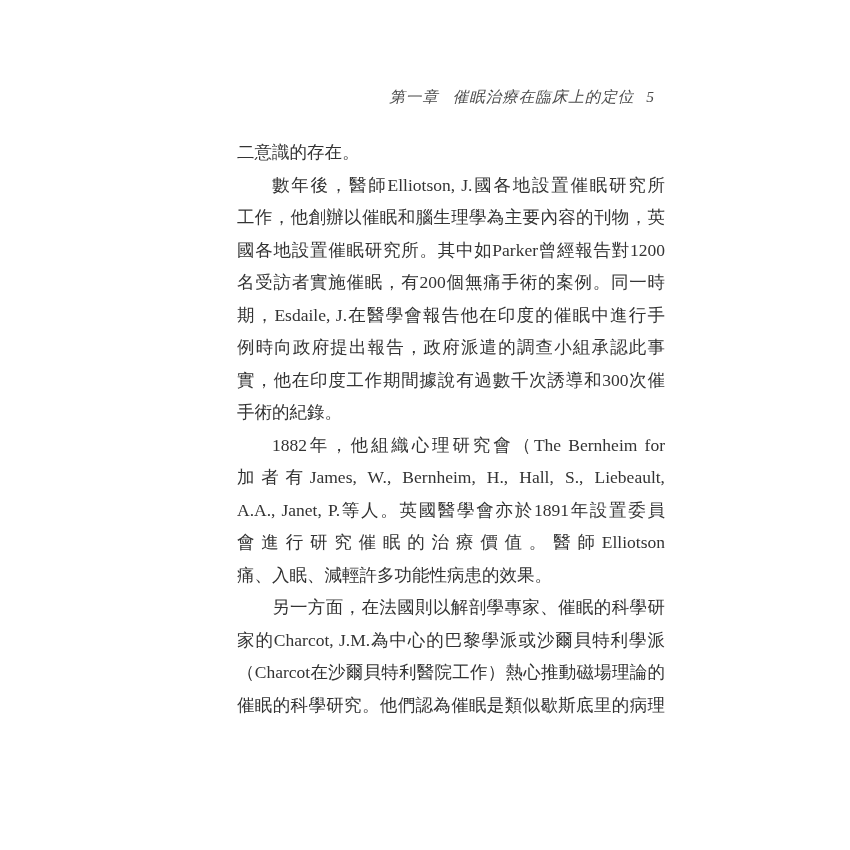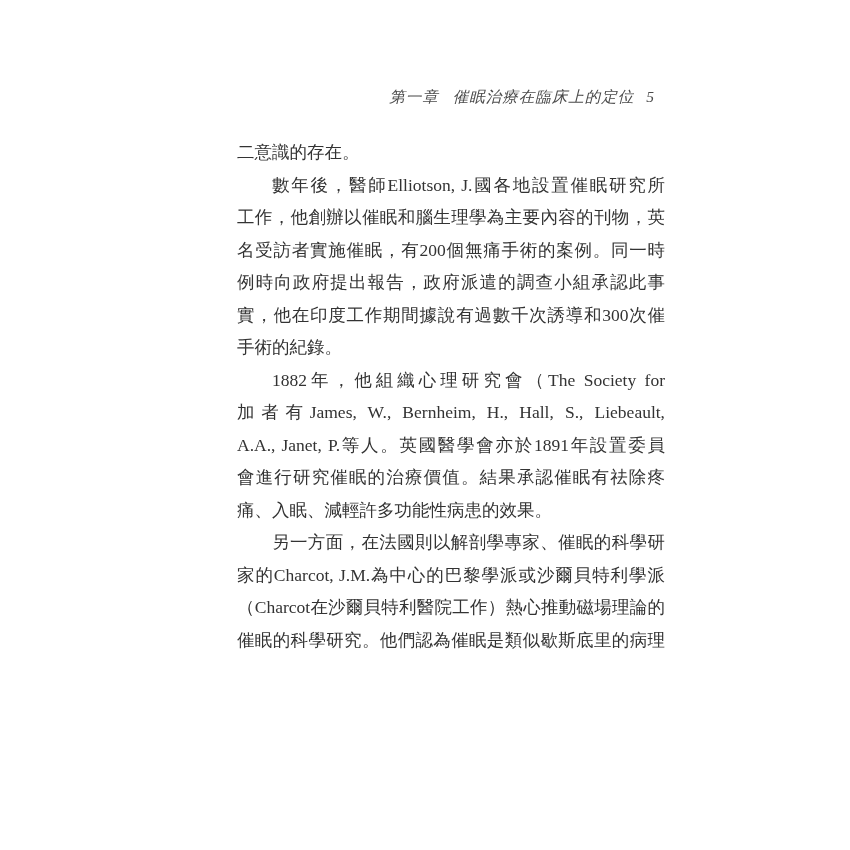--- a/index.html
+++ b/index.html
@@ -63,28 +63,30 @@
 <div class="page">
 
   <div class="running-header">
     <span class="chapter">第一章</span><span>催眠治療在臨床上的定位</span><span class="folio">5</span>
   </div>
 
   <div class="body-text">
       <div class="line">二意識的存在。</div>
       <div class="line indent fill">數年後，醫師Elliotson, J.國各地設置催眠研究所</div>
       <div class="line fill">工作，他創辦以催眠和腦生理學為主要內容的刊物，英</div>
+      <div class="line fill">國各地設置催眠研究所。其中如Parker曾經報告對1200</div>
       <div class="line fill">名受訪者實施催眠，有200個無痛手術的案例。同一時</div>
+      <div class="line fill">期，Esdaile, J.在醫學會報告他在印度的催眠中進行手</div>
       <div class="line fill">例時向政府提出報告，政府派遣的調查小組承認此事</div>
       <div class="line fill">實，他在印度工作期間據說有過數千次誘導和300次催眠</div>
       <div class="line">手術的紀錄。</div>
-      <div class="line indent fill">1882年，他組織心理研究會（The Society for</div>
+      <div class="line indent fill">1882年，他組織心理研究會（The Bernheim for</div>
       <div class="line fill">加者有James, W., Bernheim, H., Hall, S., Liebeault,</div>
       <div class="line fill">A.A., Janet, P.等人。英國醫學會亦於1891年設置委員</div>
-      <div class="line fill">會進行研究催眠的治療價值。結果承認催眠有祛除疼</div>
+      <div class="line fill">會進行研究催眠的治療價值。醫師Elliotson</div>
       <div class="line">痛、入眠、減輕許多功能性病患的效果。</div>
       <div class="line indent fill">另一方面，在法國則以解剖學專家、催眠的科學研究</div>
       <div class="line fill">家的Charcot, J.M.為中心的巴黎學派或沙爾貝特利學派</div>
       <div class="line fill">（Charcot在沙爾貝特利醫院工作）熱心推動磁場理論的</div>
       <div class="line fill">催眠的科學研究。他們認為催眠是類似歇斯底里的病理</div>
     </div>
 
 </div>
 
 </body></html>

